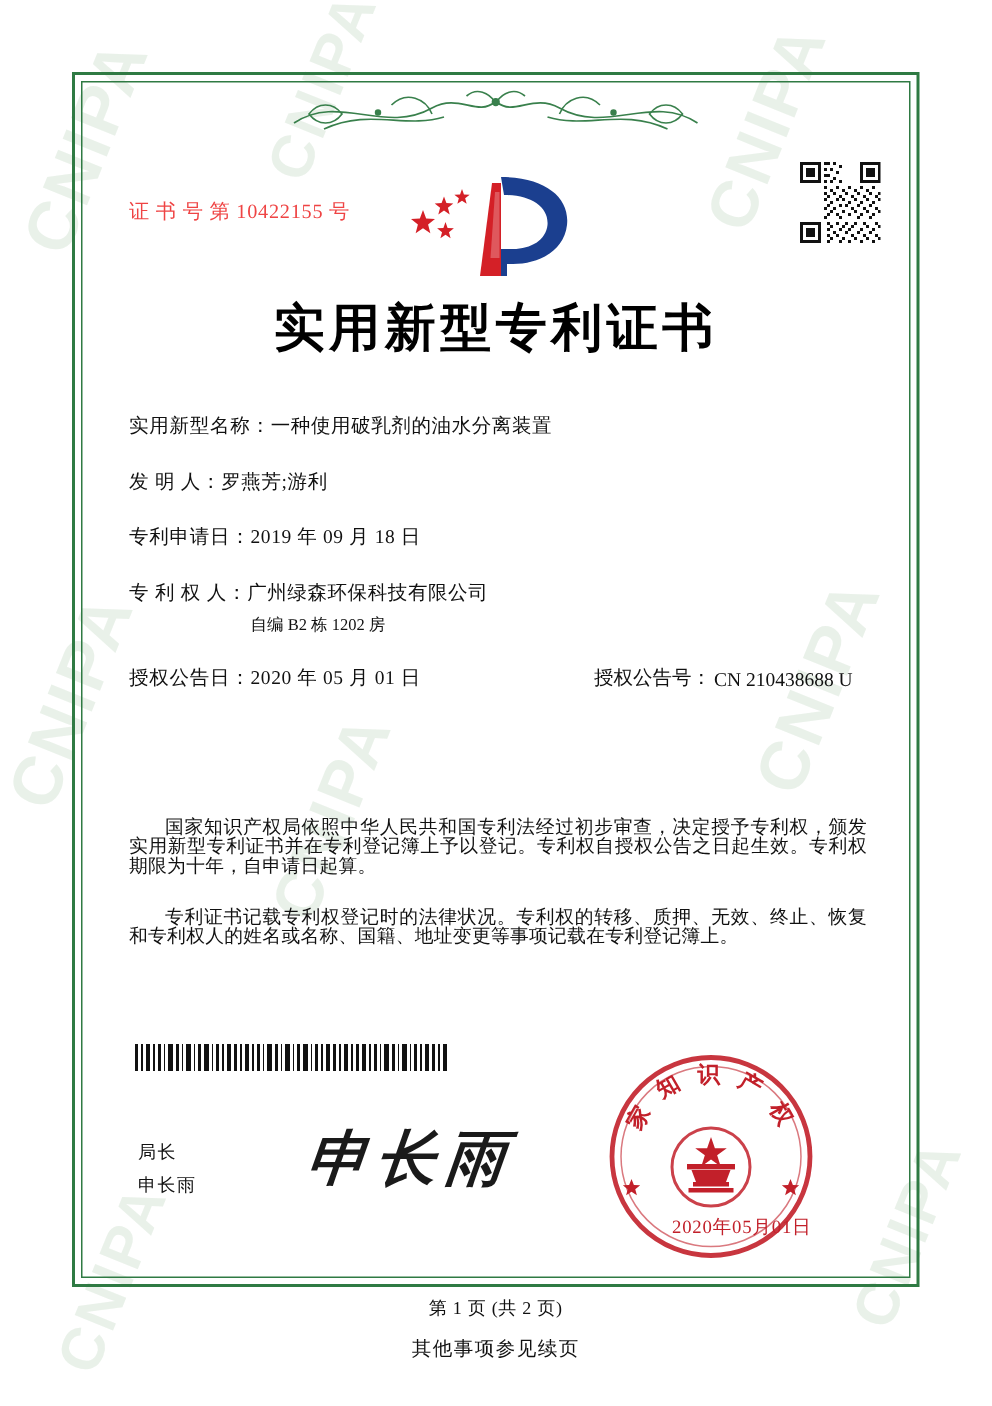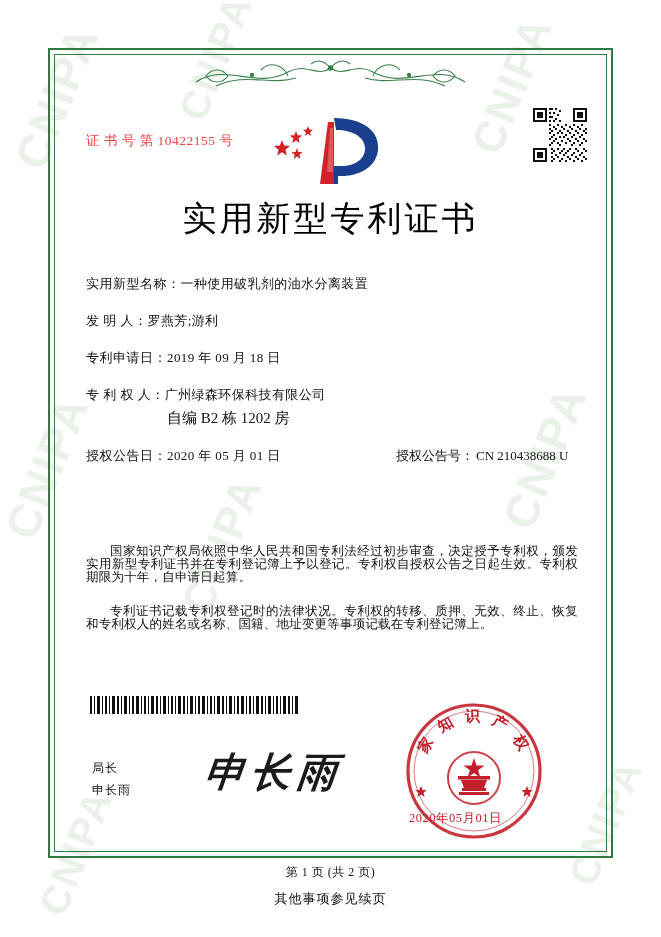--- a/index.html
+++ b/index.html
@@ -100,57 +100,57 @@
   }
 
   
   .main-title {
     position: absolute;
     left: 0;
     right: 0;
     top: 196px;
     text-align: center;
     font-size: 34px;
-    font-weight: normal;
+    font-weight: bold;
     letter-spacing: 3px;
     font-family: "DejaVu Serif", "Liberation Serif", serif;
     color: #000;
   }
 
   
   .fields {
     position: absolute;
     left: 86px;
     top: 275px;
     width: 490px;
     font-size: 13px;
     color: #111;
   }
   .row {
     display: flex;
-    align-items: center;
+    align-items: flex-end;
     margin-bottom: 19px;
   }
   .label {
     flex: 0 0 auto;
     white-space: pre;
     letter-spacing: 0.5px;
   }
   .value {
     flex: 1 1 auto;
     letter-spacing: 0.4px;
   }
   .value.mono {
     font-family: "Liberation Serif", serif;
   }
   .addr-second {
     margin-left: 81px;
     margin-top: -14px;
     margin-bottom: 19px;
-    font-size: 15px;
+    font-size: 11px;
   }
   .row.split .value {
     flex: 0 0 auto;
     width: 215px;
   }
   .row.split .label2 {
     flex: 0 0 auto;
     white-space: pre;
     margin-left: 14px;
   }
@@ -211,21 +211,21 @@
     left: 405px;
     top: 702px;
     width: 138px;
     height: 138px;
   }
   .seal-date {
     position: absolute;
     left: 409px;
     top: 810px;
     width: 132px;
-    text-align: left;
+    text-align: right;
     font-size: 12.5px;
     color: #c2202a;
     letter-spacing: 0.5px;
   }
 
   
   .page-num {
     position: absolute;
     left: 0;
     right: 0;

